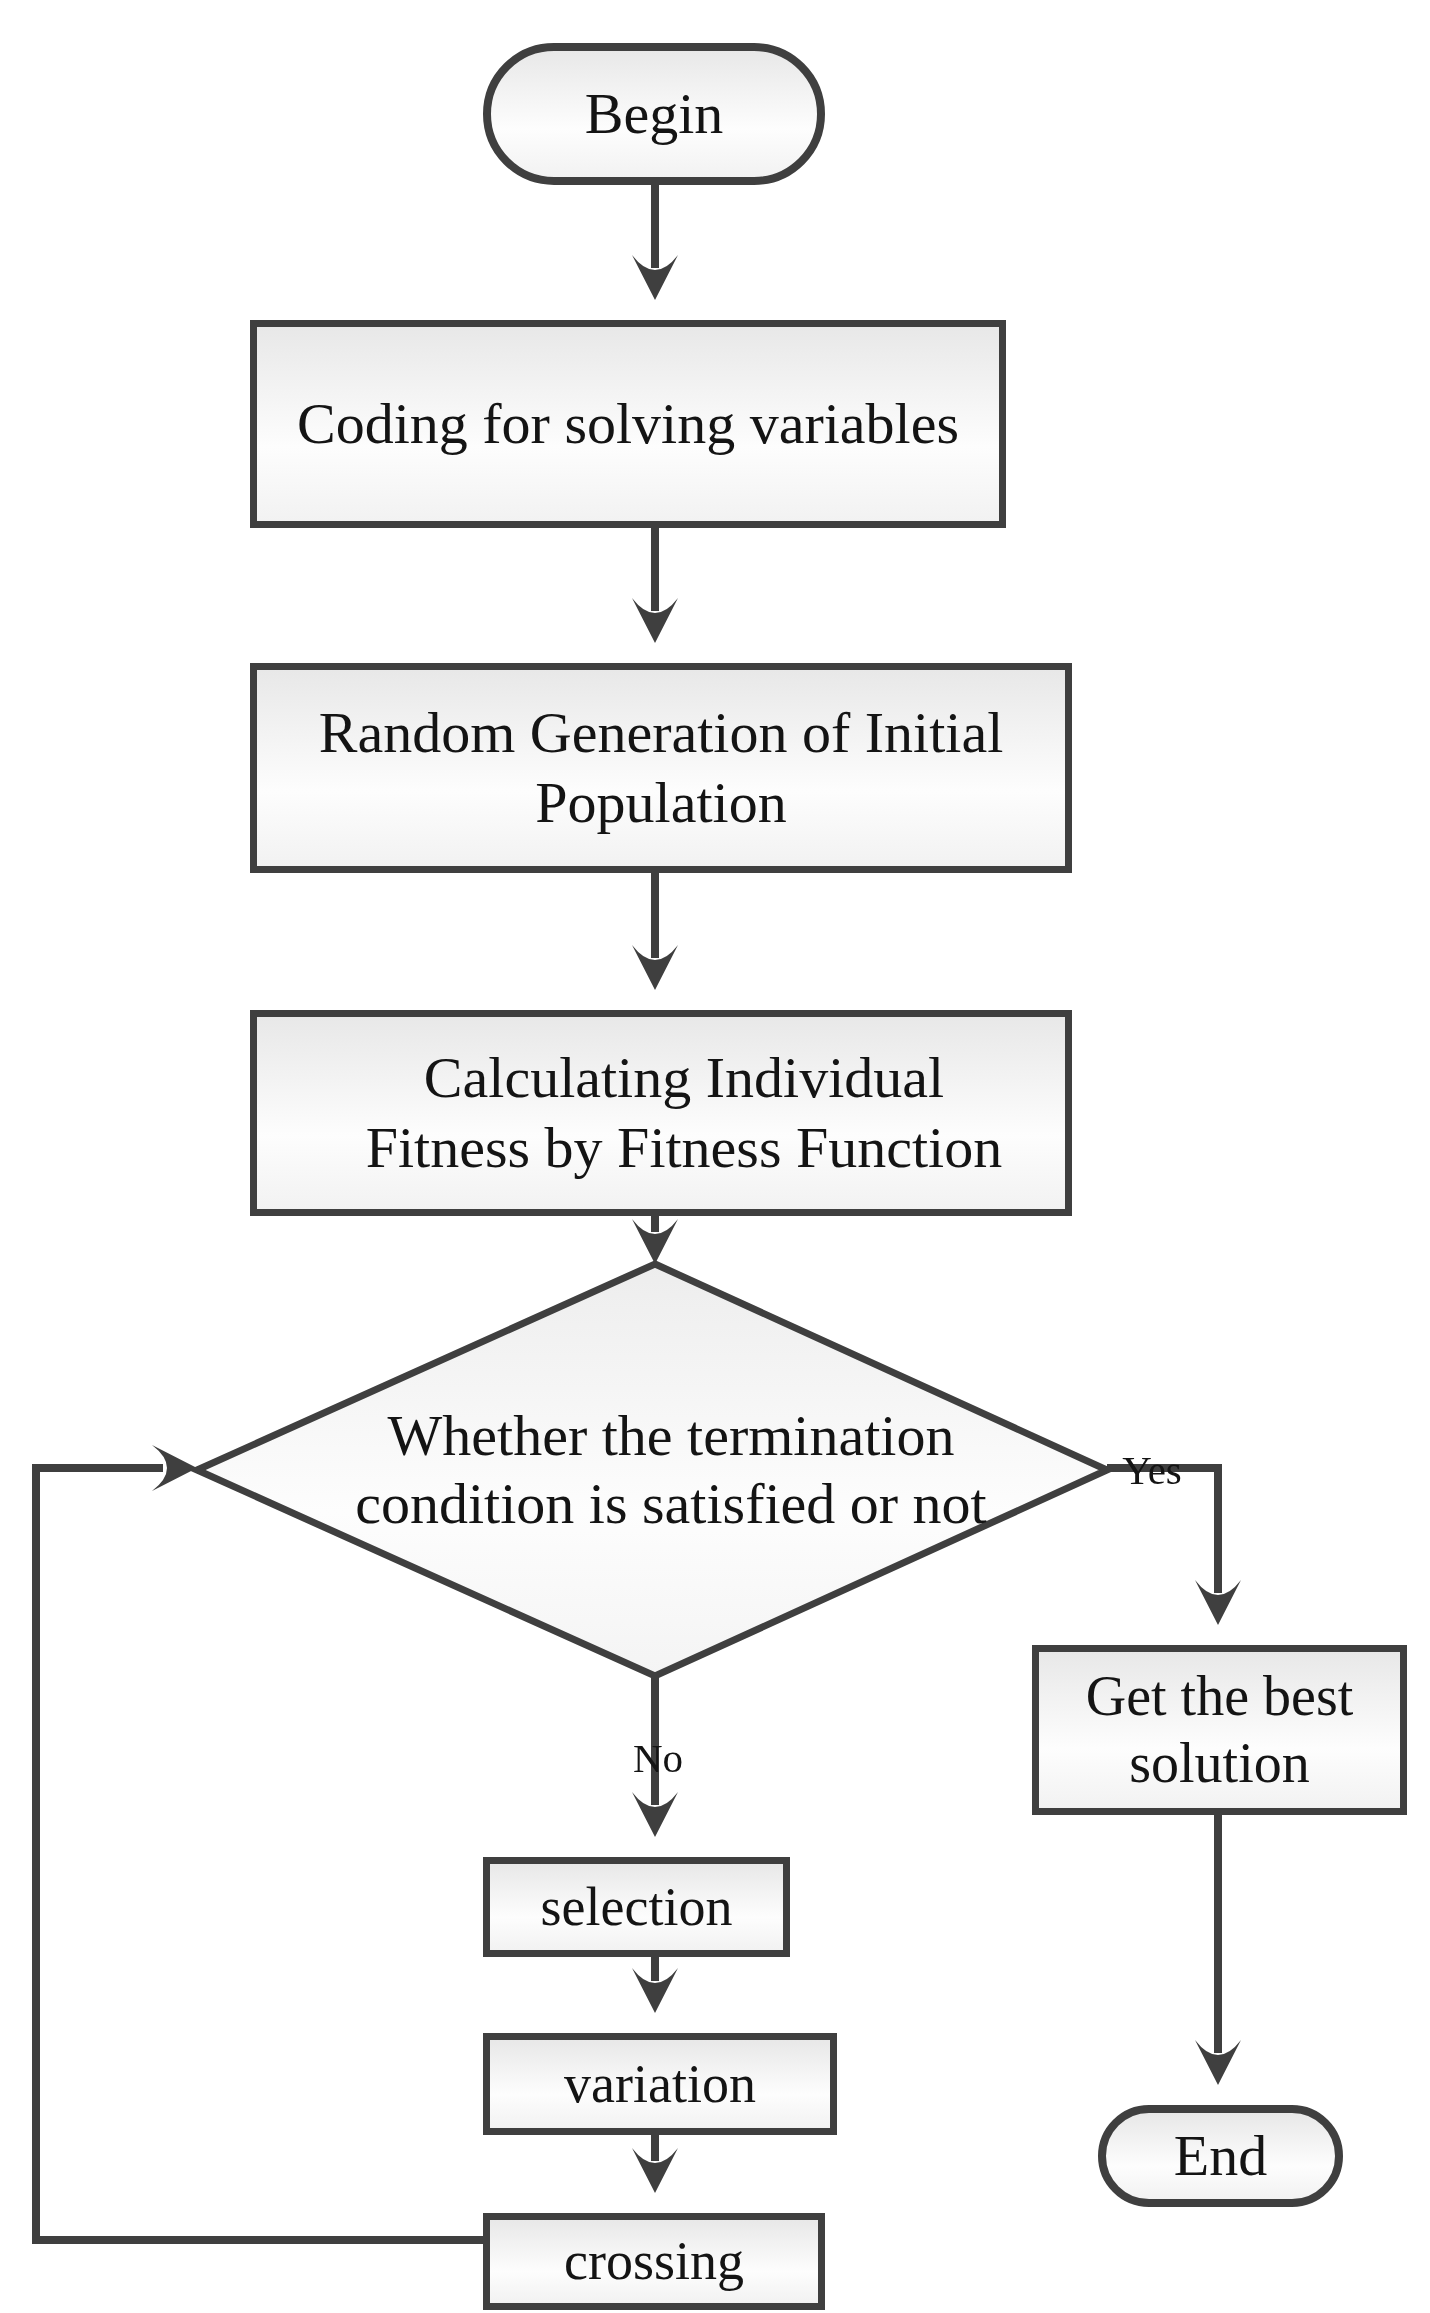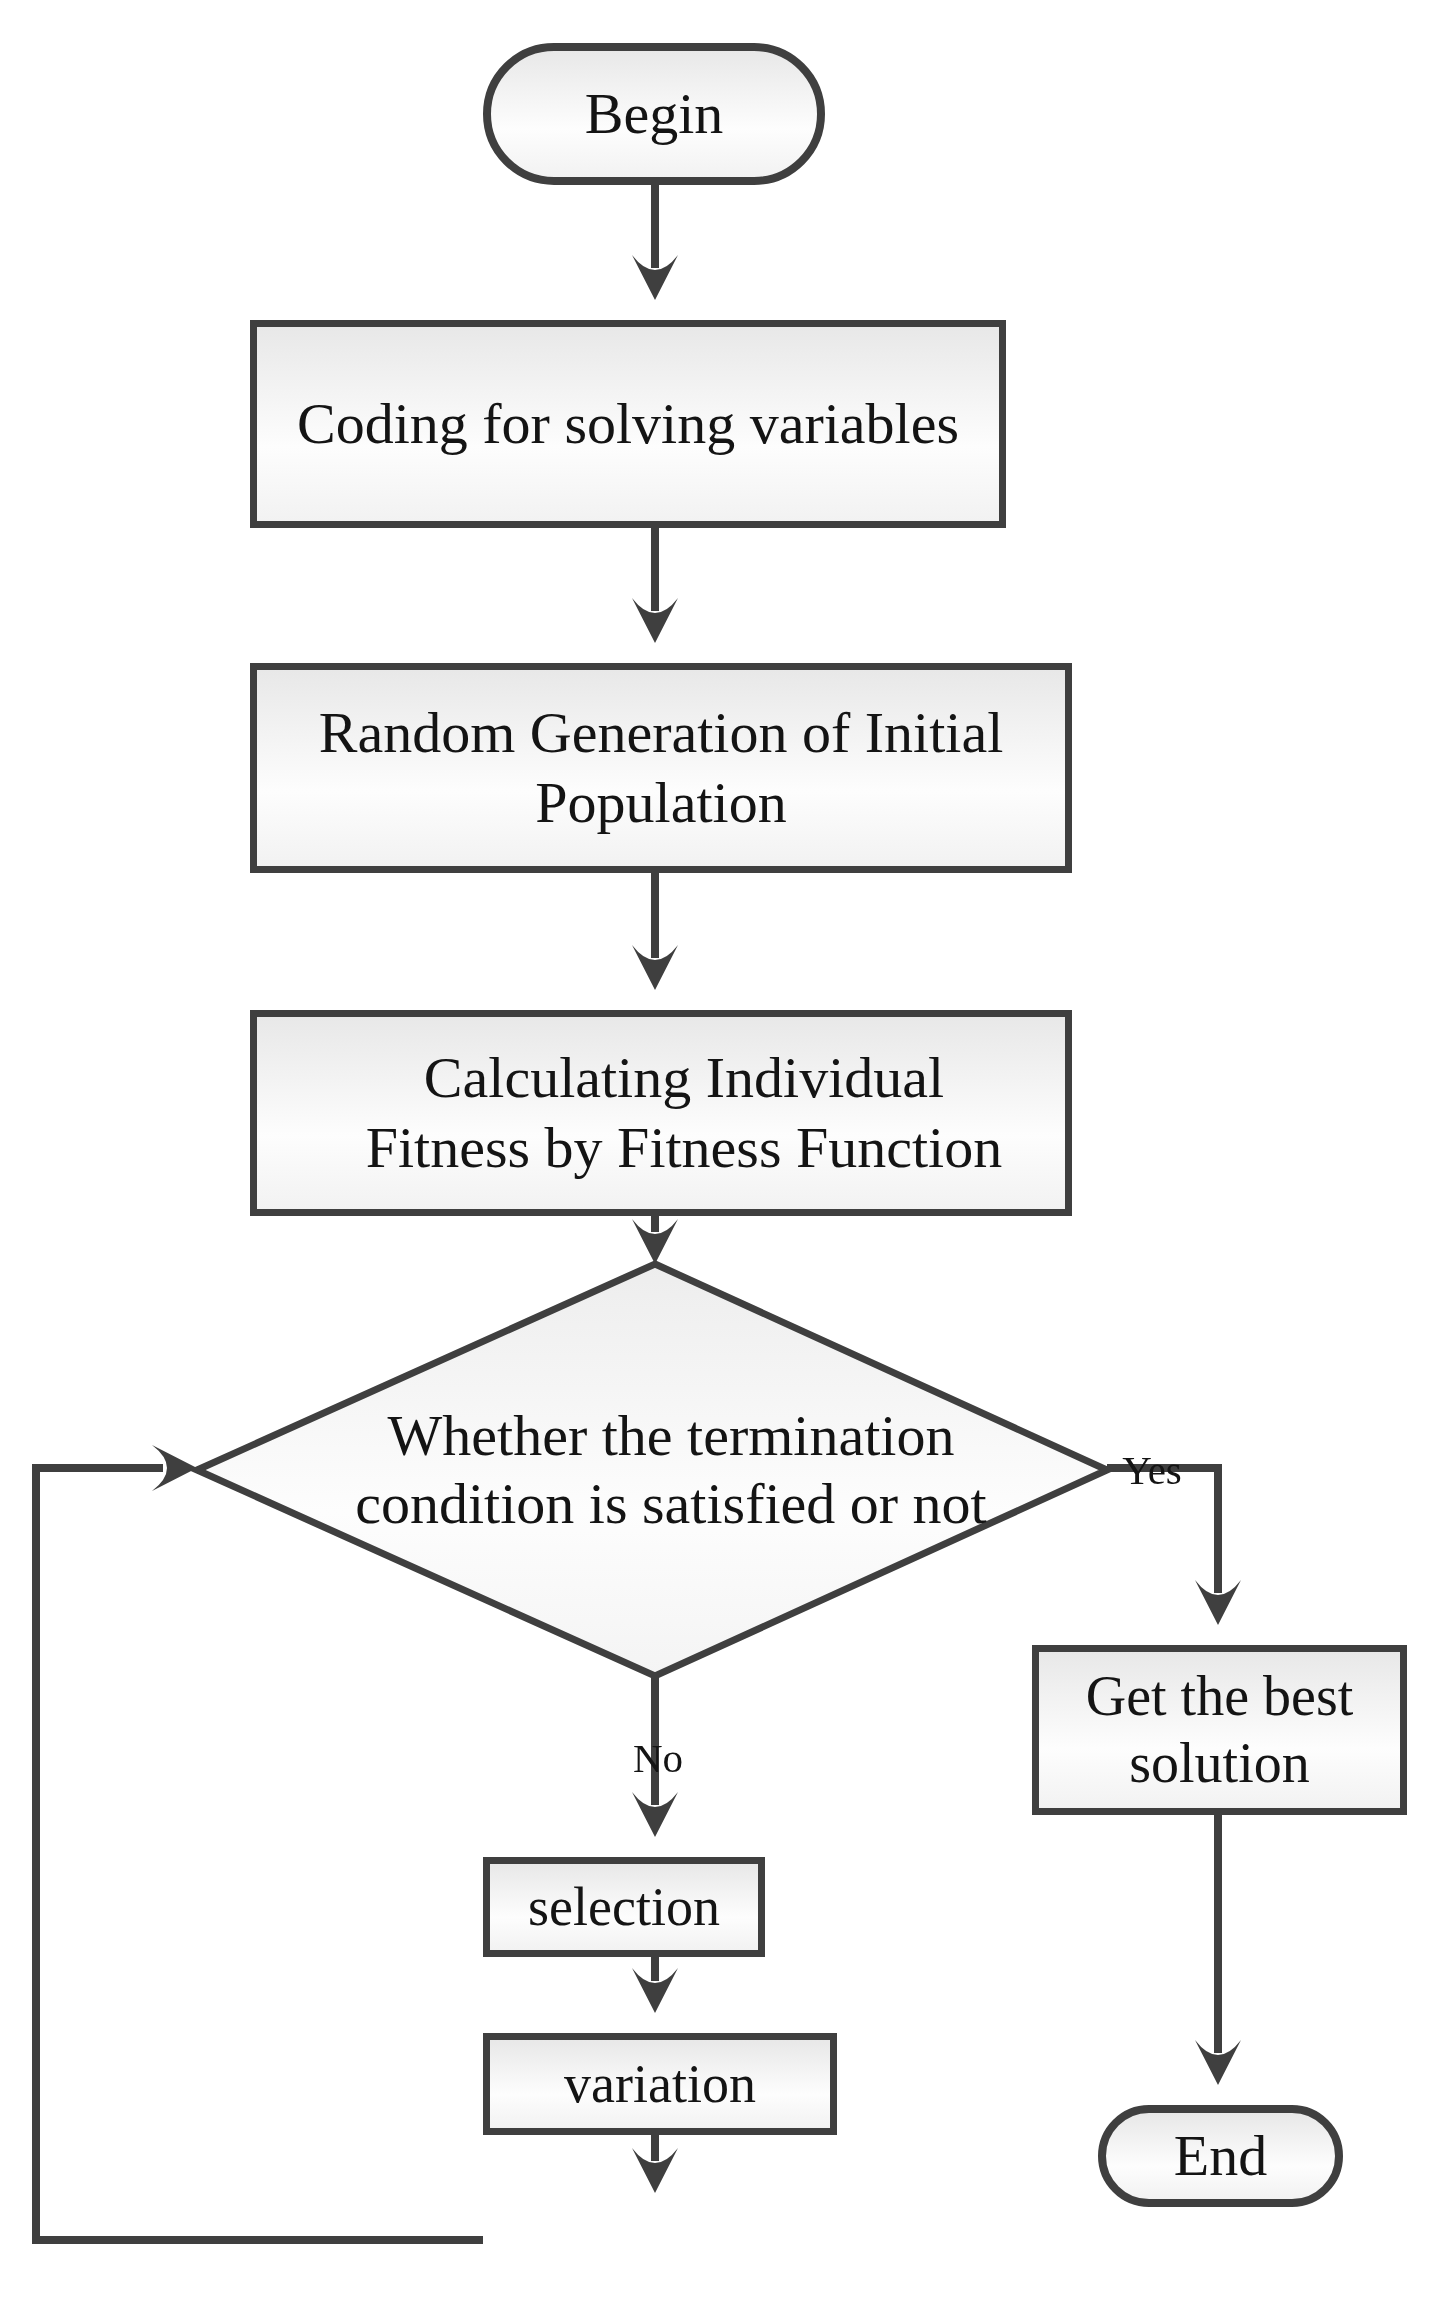--- a/index.html
+++ b/index.html
@@ -130,28 +130,31 @@
   <div class="diamond-label" style="left:261px;top:1385px;width:820px;height:170px;">
     <span>Whether the termination
 condition is satisfied or not</span>
   </div>
 
   <div class="node" style="left:1032px;top:1625px;width:375px;height:170px;font-size:56px;">
     <span>Get the best
 solution</span>
   </div>
 
-  <div class="node small" style="left:483px;top:1837px;width:282px;height:100px;text-align:right;">
+  <div class="node small" style="left:483px;top:1837px;width:307px;height:100px;text-align:right;">
     <span>selection</span>
   </div>
 
   <div class="node small" style="left:483px;top:2013px;width:354px;height:102px;">
     <span>variation</span>
   </div>
 
+  <div class="node small" style="left:483px;top:2193px;width:342px;height:97px;">
+    <span>crossing</span>
+  </div>
 
   <div class="node pill" style="left:1098px;top:2085px;width:245px;height:102px;">
     <span>End</span>
   </div>
 
   <div class="edge-label" style="left:1152px;top:1470px;">Yes</div>
   <div class="edge-label" style="left:658px;top:1758px;">No</div>
 
 </div>
 

